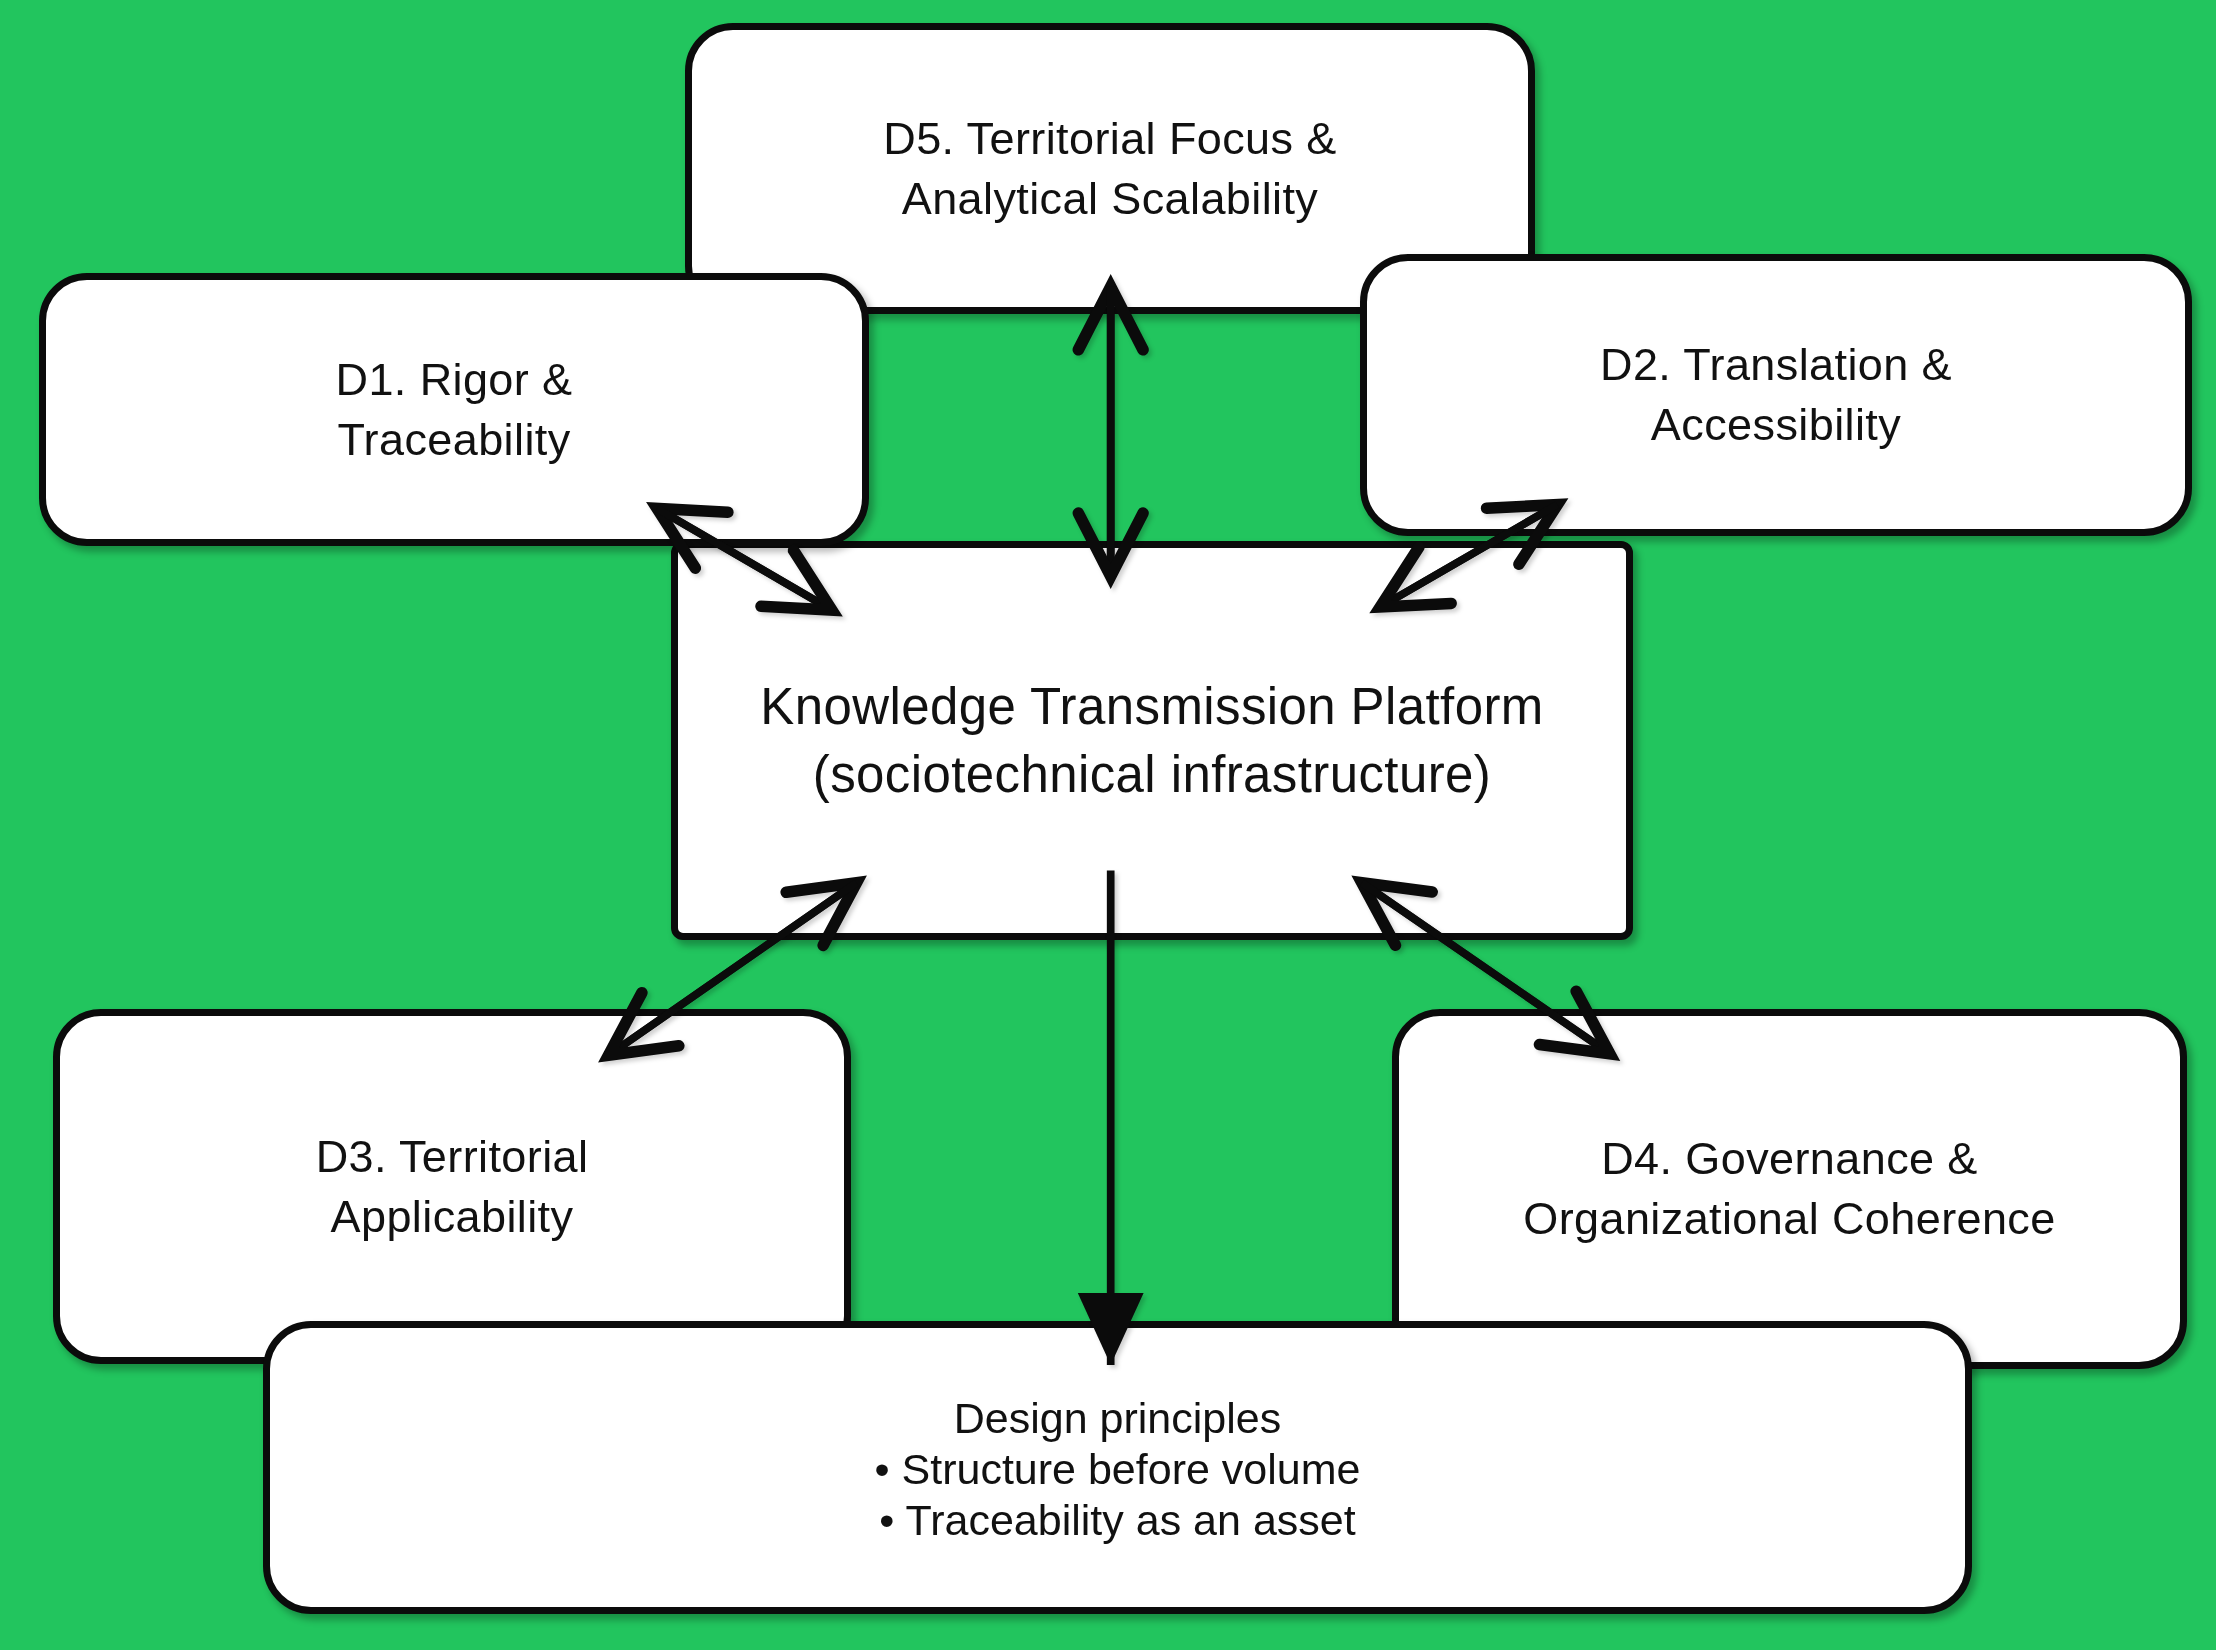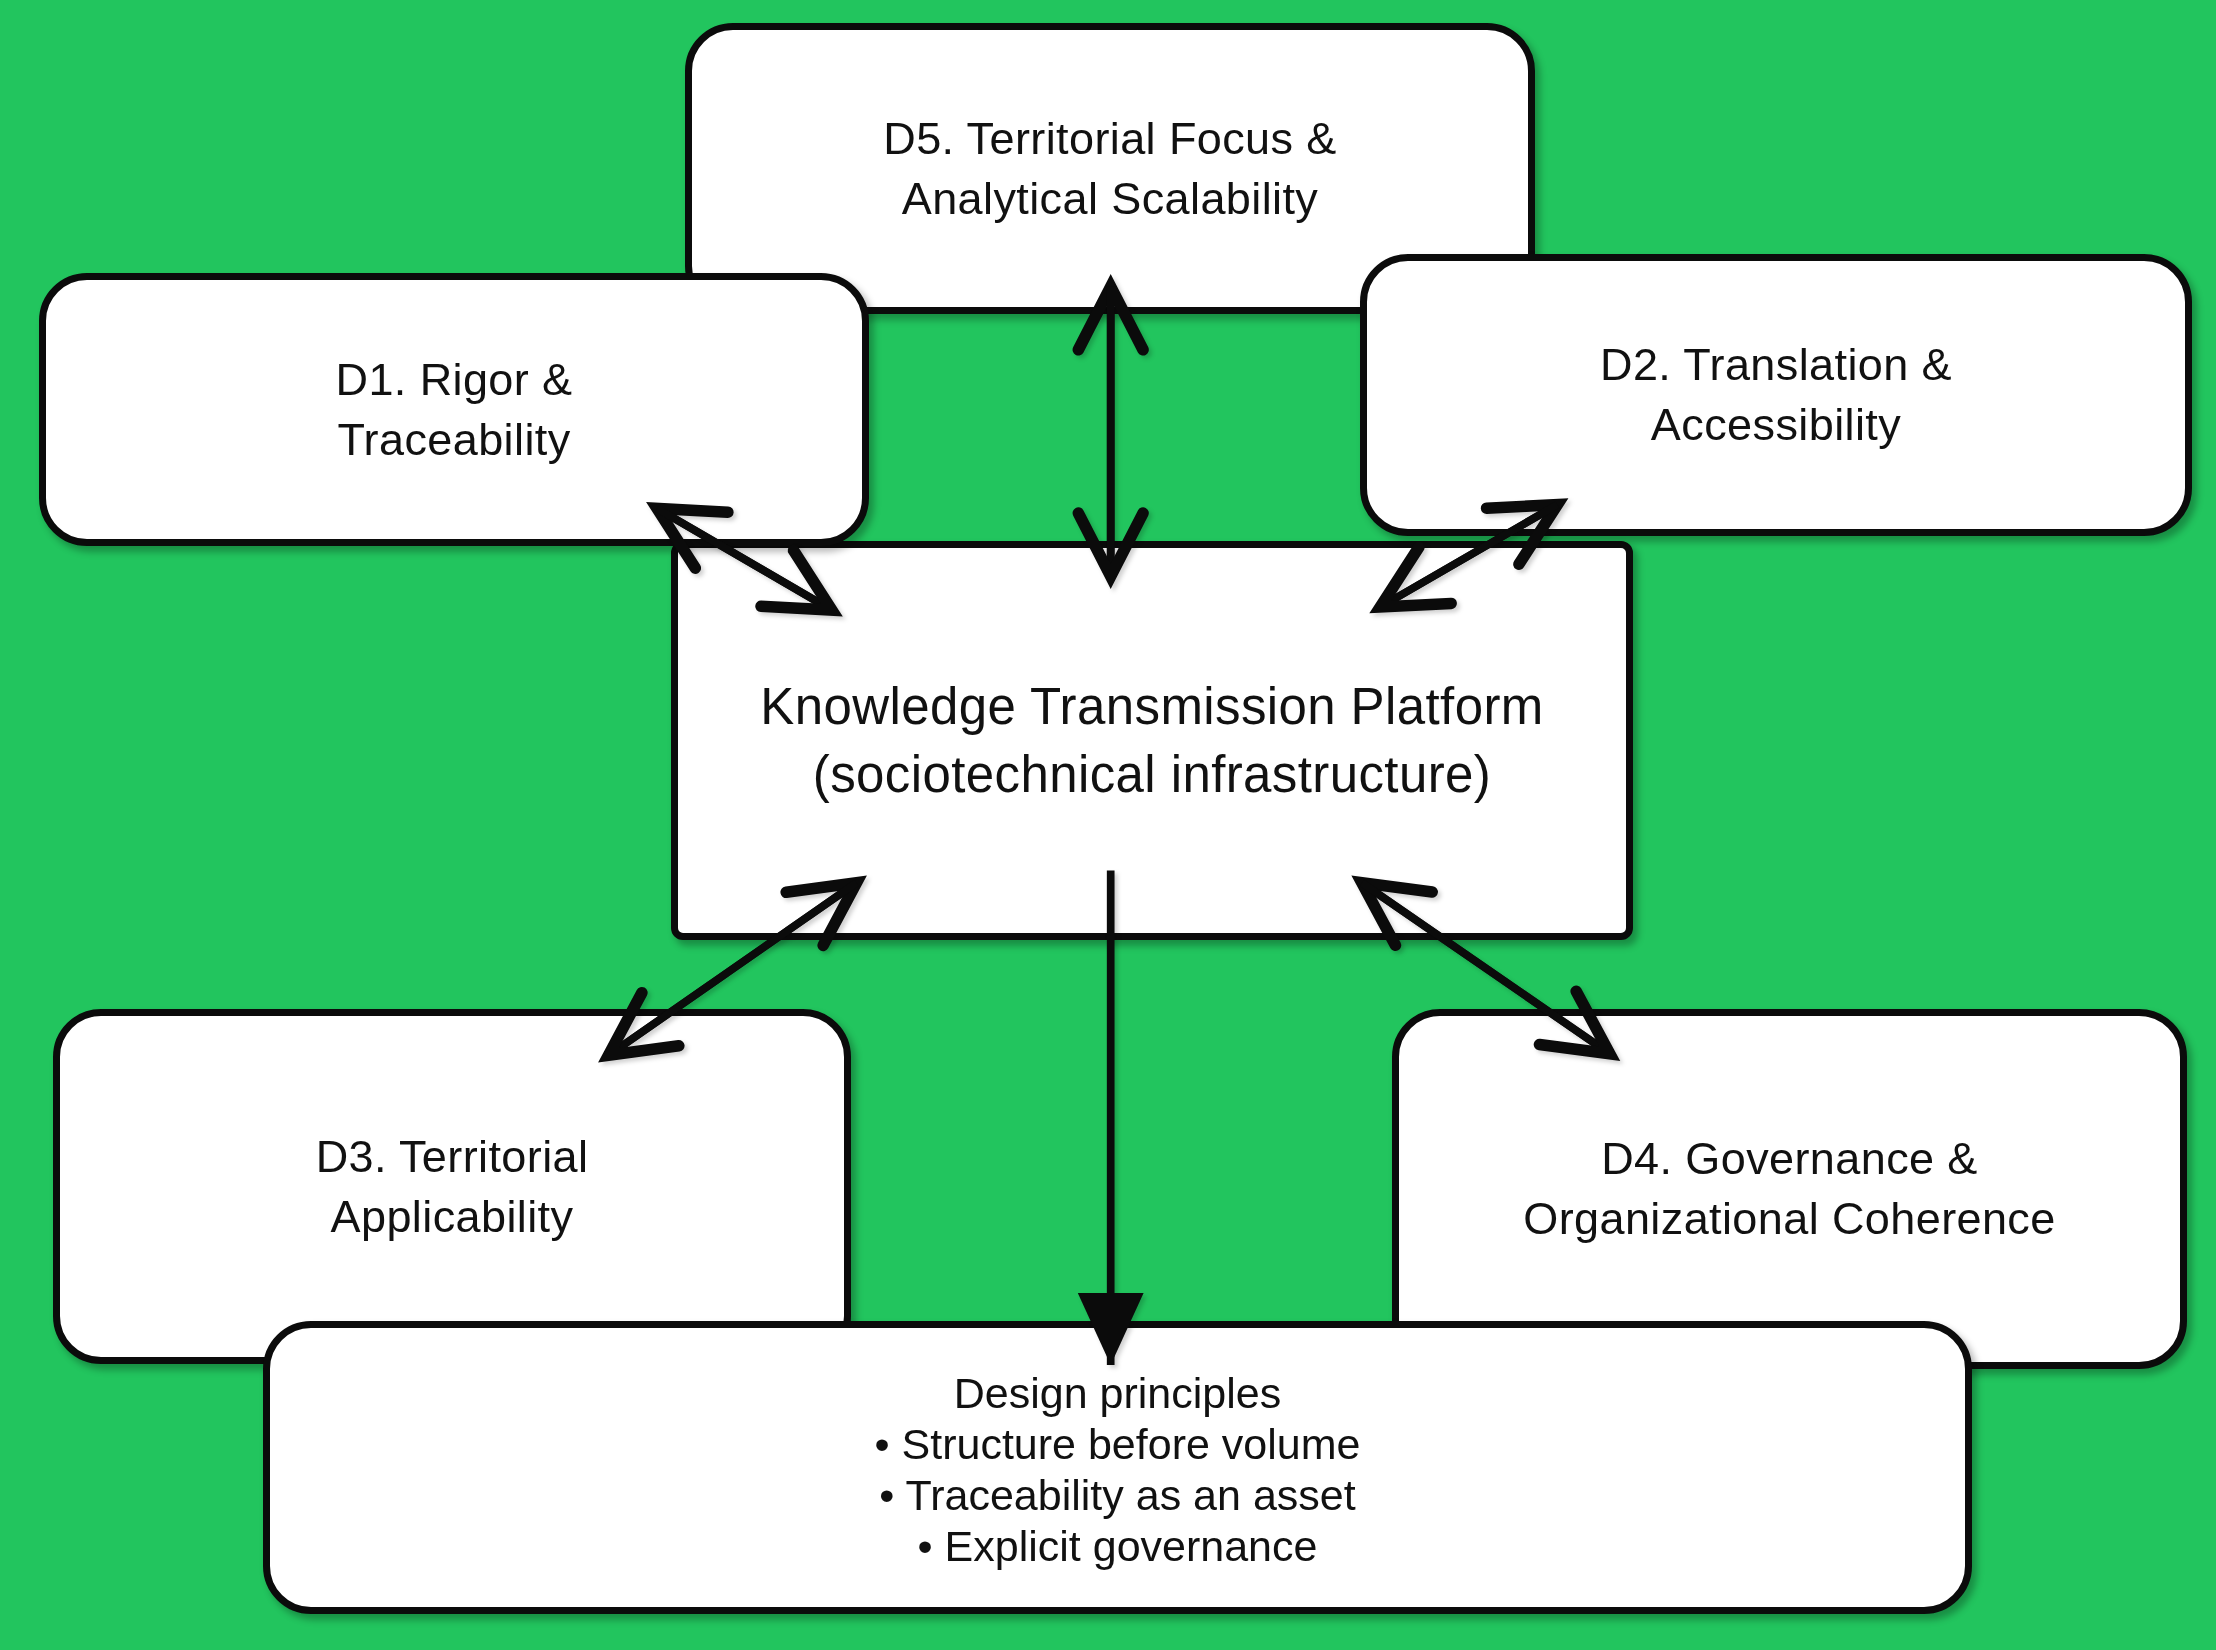--- a/index.html
+++ b/index.html
@@ -108,21 +108,20 @@
       <span class="lbl">D4. Governance &amp;</span>
       <span class="lbl">Organizational Coherence</span>
     </div>
   </div>
 
   <div class="box node-design">
     <div class="design-block">
       <span class="design-line">Design principles</span>
       <span class="design-line">• Structure before volume</span>
       <span class="design-line">• Traceability as an asset</span>
-      <span class="design-line">• Explicit governance</span>
     </div>
   </div>
 
   <svg class="overlay" viewBox="0 0 2877 2142" xmlns="http://www.w3.org/2000/svg">
     <defs>
       <marker id="openHead" markerWidth="11" markerHeight="11" refX="9.2" refY="5" orient="auto" markerUnits="strokeWidth">
         <path d="M1 0.8 L9.2 5 L1 9.2" fill="none" stroke="#0b0b0b" stroke-width="1.5" stroke-linecap="round"></path>
       </marker>
       <marker id="fillHead" markerWidth="11" markerHeight="11" refX="9.4" refY="5" orient="auto" markerUnits="strokeWidth">
         <path d="M0 0.7 L9.4 5 L0 9.3 Z" fill="#0b0b0b"></path>

